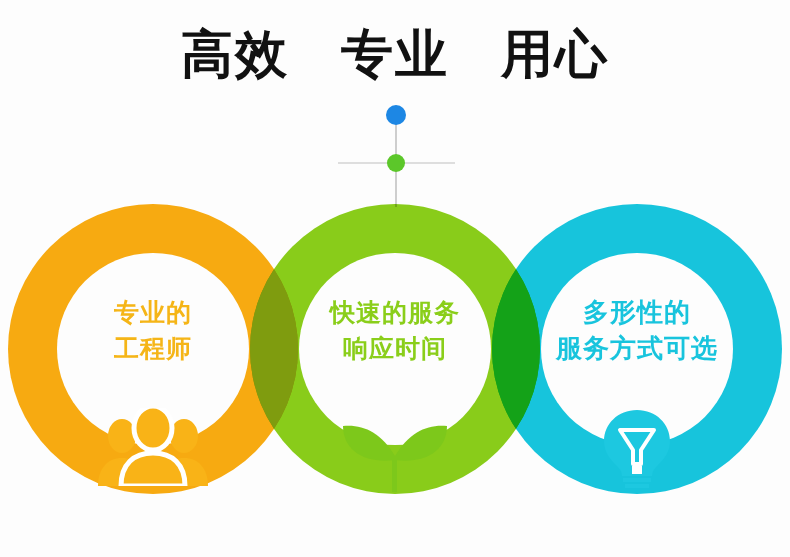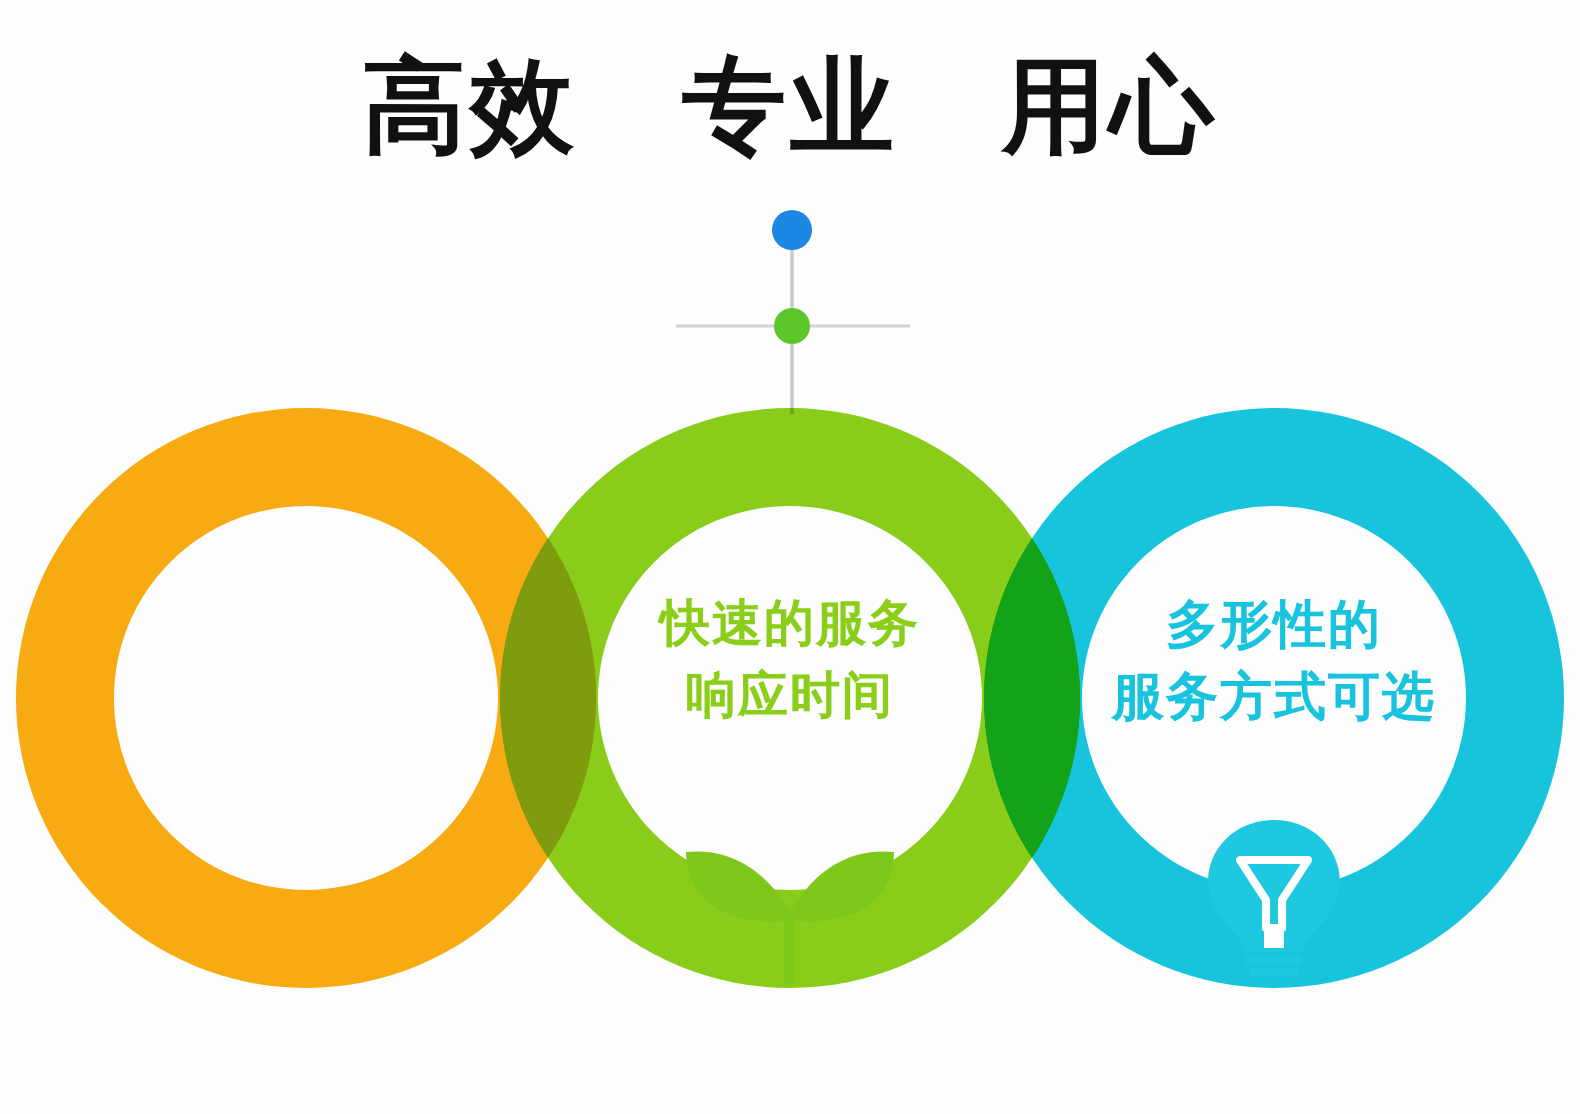--- a/index.html
+++ b/index.html
@@ -178,20 +178,38 @@
           <circle cx="637" cy="349" r="145" fill="#fff"></circle>
         </g>
         <circle cx="395" cy="349" r="96" fill="#000"></circle>
         <circle cx="637" cy="349" r="96" fill="#000"></circle>
       </mask>
     </defs>
     <rect x="0" y="0" width="790" height="557" fill="#7f9c0f" mask="url(#maskOG)"></rect>
     <rect x="0" y="0" width="790" height="557" fill="#14a218" mask="url(#maskGC)"></rect>
   </svg>
 
+  <div class="card" id="card-orange">
+    <div class="label">
+      <div>专业的</div>
+      <div>工程师</div>
+    </div>
+    <svg class="glyph" width="120" height="78" viewBox="0 0 120 78">
+
+      <ellipse cx="29" cy="28" rx="14" ry="17" fill="#f9b317"></ellipse>
+      <path d="M5 78 C5 60 15 50 29 50 C43 50 53 60 53 78 Z" fill="#f9b317"></path>
+
+      <ellipse cx="91" cy="28" rx="14" ry="17" fill="#f9b317"></ellipse>
+      <path d="M67 78 C67 60 77 50 91 50 C105 50 115 60 115 78 Z" fill="#f9b317"></path>
+
+      <ellipse cx="60" cy="20" rx="19" ry="22" fill="#f9b317" stroke="#ffffff" stroke-width="5"></ellipse>
+      <path d="M28 78 C28 56 41 45 60 45 C79 45 92 56 92 78 Z" fill="#f9b317" stroke="#ffffff" stroke-width="5"></path>
+    </svg>
+    <span class="srt">三人团队图标</span>
+  </div>
 
   <div class="card" id="card-green">
     <div class="label">
       <div>快速的服务</div>
       <div>响应时间</div>
     </div>
     <svg class="glyph" width="118" height="80" viewBox="0 0 118 80" style="bottom:2px;">
       <path d="M59 44 C45 20 26 12 7 14 C7 38 28 52 59 48 Z" fill="#7dc81b"></path>
       <path d="M59 44 C73 20 92 12 111 14 C111 38 90 52 59 48 Z" fill="#7dc81b"></path>
       <rect x="56" y="44" width="5" height="36" fill="#7dc81b"></rect>

